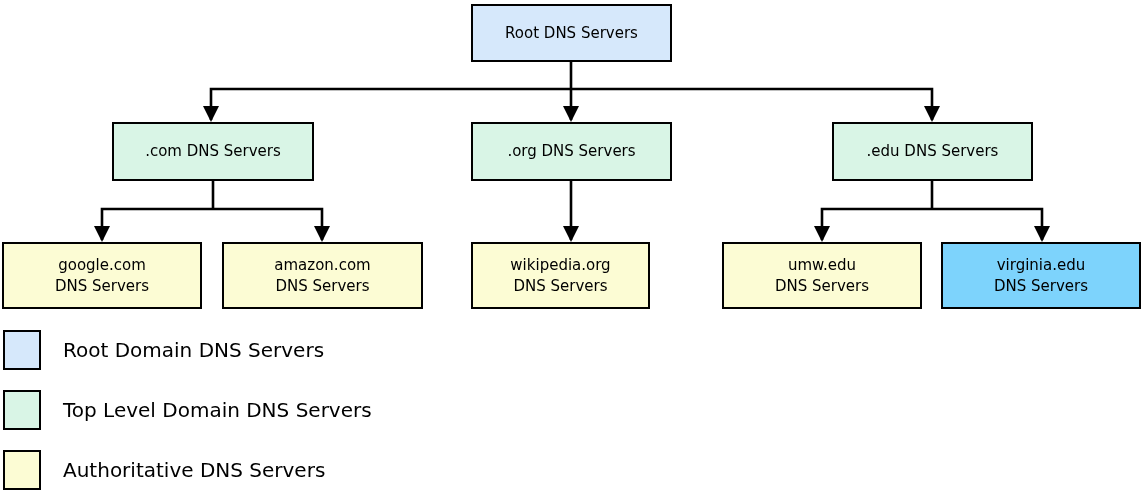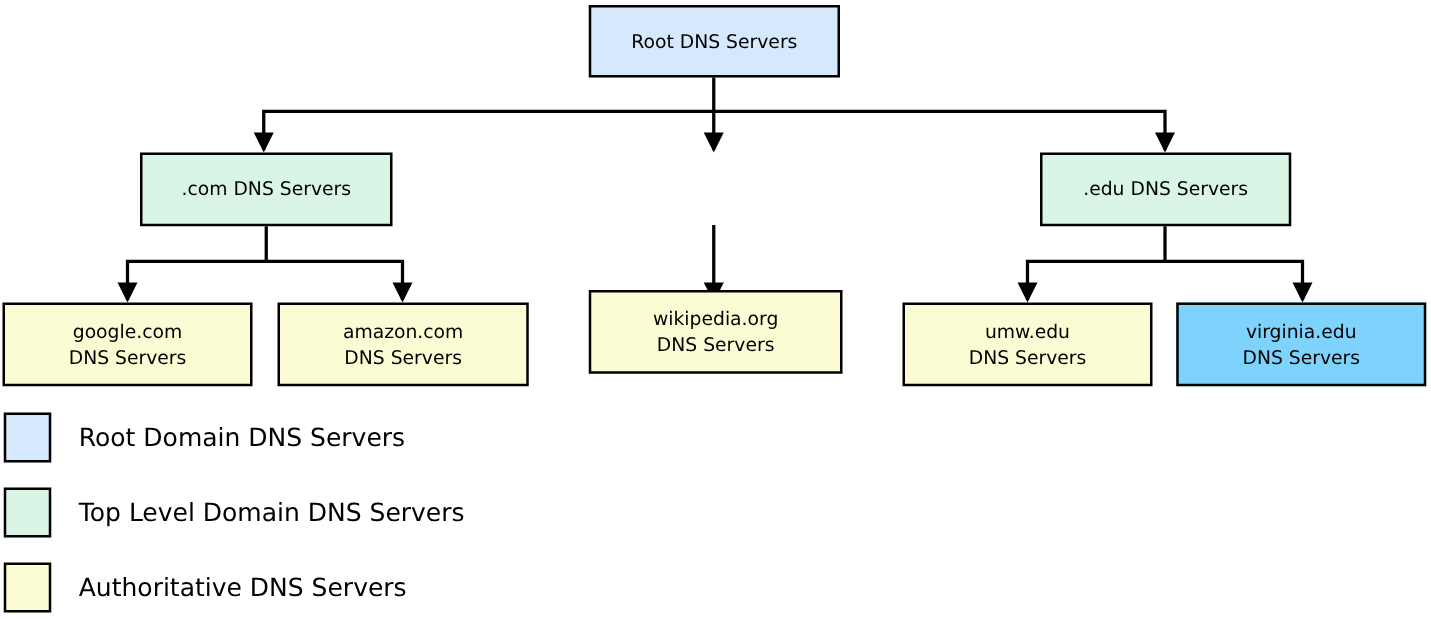--- a/index.html
+++ b/index.html
@@ -29,21 +29,21 @@
     font-size: 15px;
     line-height: 21px;
     background: #fff;
   }
   .node-root       { left: 471px; top: 4px;   width: 201px; height: 58px; background: #d6e8fb; }
   .node-com        { left: 112px; top: 122px; width: 202px; height: 59px; background: #d9f5e6; }
   .node-org        { left: 471px; top: 122px; width: 201px; height: 59px; background: #d9f5e6; }
   .node-edu        { left: 832px; top: 122px; width: 201px; height: 59px; background: #d9f5e6; }
   .node-google     { left: 2px;   top: 242px; width: 200px; height: 67px; background: #fcfcd4; }
   .node-amazon     { left: 222px; top: 242px; width: 201px; height: 67px; background: #fcfcd4; }
-  .node-wikipedia  { left: 471px; top: 232px; width: 203px; height: 67px; background: #fcfcd4; }
+  .node-wikipedia  { left: 471px; top: 242px; width: 179px; height: 67px; background: #fcfcd4; }
   .node-umw        { left: 722px; top: 242px; width: 200px; height: 67px; background: #fcfcd4; }
   .node-virginia   { left: 941px; top: 242px; width: 200px; height: 67px; background: #fcfcd4; }
 
   .legend-row {
     position: absolute;
     left: 3px;
     height: 40px;
     display: flex;
     align-items: center;
   }
@@ -86,20 +86,21 @@
 
     <polyline points="932,180 932,209"></polyline>
     <polyline points="822,240 822,209 1042,209 1042,240"></polyline>
     <polygon fill="#000" stroke="none" points="814,226 830,226 822,242"></polygon>
     <polygon fill="#000" stroke="none" points="1034,226 1050,226 1042,242"></polygon>
   </svg>
 
   <div class="node node-com" style="background-color: rgb(217, 245, 230);">.com DNS Servers</div>
 
   <div class="node node-root" style="background-color: rgb(214, 232, 251);">Root DNS Servers</div>
+  <div class="node node-org" style="background-color: rgb(217, 245, 230);">.org DNS Servers</div>
   <div class="node node-edu" style="background-color: rgb(217, 245, 230);">.edu DNS Servers</div>
 
   <div class="node node-google" style="background-color: rgb(252, 252, 212);">
     <div>
       <div>google.com</div>
       <div>DNS Servers</div>
     </div>
   </div>
   <div class="node node-amazon" style="background-color: rgb(252, 252, 212);">
     <div>

